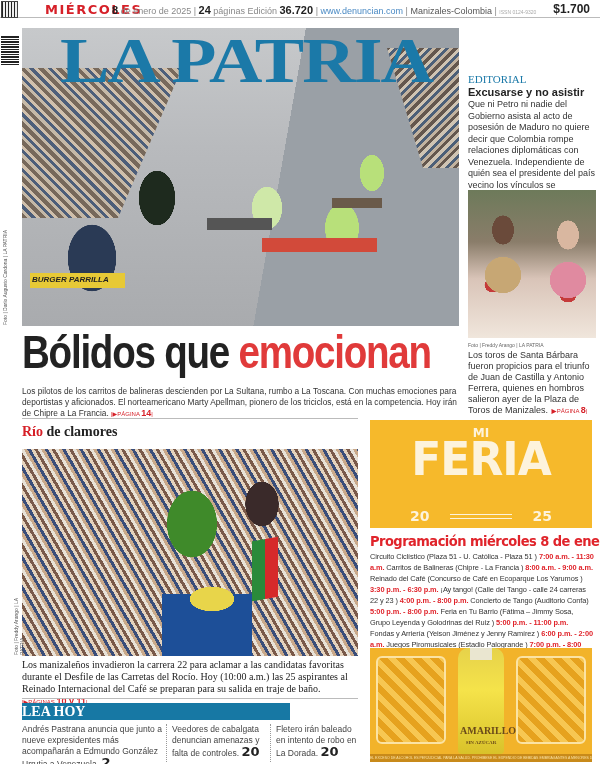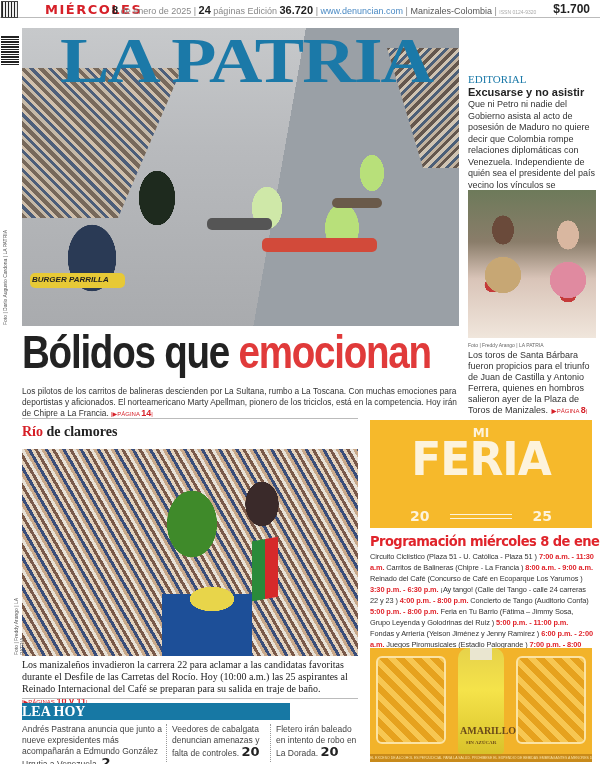--- a/index.html
+++ b/index.html
@@ -34,21 +34,21 @@
       radial-gradient(ellipse 20px 30px at 350px 145px, #b8e07a 0 60%, transparent 61%),
       linear-gradient(100deg, transparent 0 58%, #9aa0a6 58% 100%),
       linear-gradient(180deg, #c7c9cb 0, #b8babd 40%, #a9abae 100%);
   }
   .crowd-left { position: absolute; left: 0; top: 40px; width: 160px; height: 150px;
     background: repeating-linear-gradient(45deg, #6b5a4a 0 4px, #c7b8a3 4px 7px, #3a4e6e 7px 10px, #d4c0a8 10px 13px); opacity: 0.85;
     clip-path: polygon(0 0, 100% 0, 60% 100%, 0 100%); }
   .crowd-right { position: absolute; right: 0; top: 20px; width: 90px; height: 120px;
     background: repeating-linear-gradient(135deg, #5a4a3e 0 3px, #d8cab5 3px 6px, #3e5470 6px 9px, #c9b69e 9px 12px); opacity: 0.85;
     clip-path: polygon(20% 0, 100% 0, 100% 100%, 60% 100%); }
-  .cart { position: absolute; border-radius: 5px; }
+  .cart { position: absolute; border-radius: 0; }
   .cart-yellow { left: 8px; top: 245px; width: 95px; height: 15px; background: #e7c936; }
   .cart-yellow span { position: absolute; left: 2px; top: 2px; font-size: 8px; font-weight: bold; color: #222; font-style: italic; }
   .cart-red { left: 240px; top: 210px; width: 115px; height: 14px; background: #d24a3a; }
   .cart-grey { left: 185px; top: 190px; width: 65px; height: 12px; background: #555; }
   .cart-grey2 { left: 310px; top: 170px; width: 50px; height: 10px; background: #6a5a4a; }
   .photo-credit-v { position: absolute; font-size: 5px; color: #555; writing-mode: vertical-rl; transform: rotate(180deg); }
 
   
   .masthead { position: absolute; left: 60px; top: 29px; font-family: "Liberation Serif", serif; font-weight: bold; font-size: 74px; color: #1b79a8; letter-spacing: -2px; line-height: 1; transform: scaleY(0.85); transform-origin: top left; }
 

